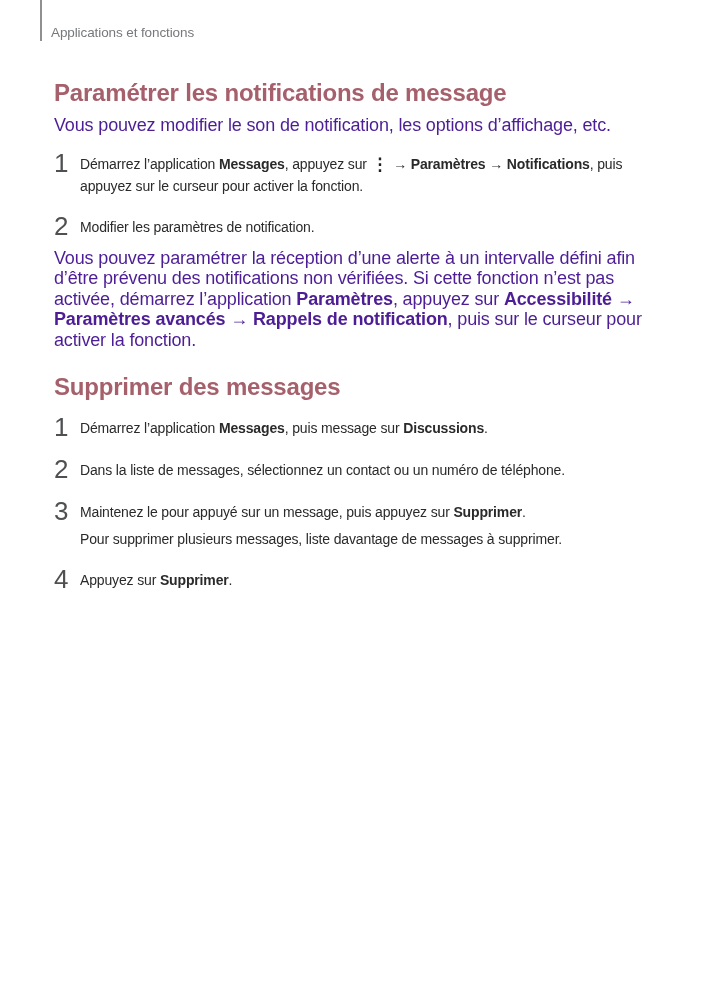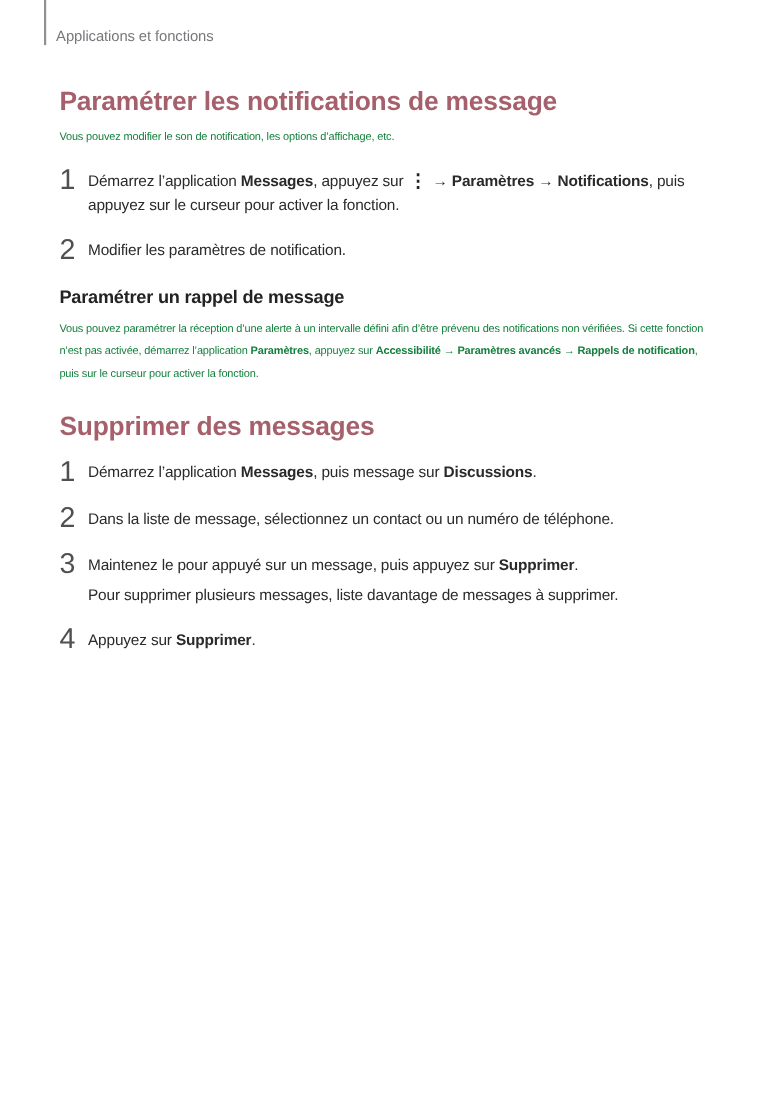--- a/index.html
+++ b/index.html
@@ -59,24 +59,24 @@
   h2.subsection-heading {
     margin: 20px 0 0 0;
     font-size: 16.5px;
     line-height: 22px;
     font-weight: bold;
     color: #232323;
     letter-spacing: -0.2px;
   }
   p.body-text {
     margin: 9px 0 0 0;
-    font-size: 10px;
+    font-size: 18px;
     line-height: 20.5px;
     letter-spacing: -0.15px;
-    color: #15803d;
+    color: #4c1d95;
   }
   ol.steps {
     list-style: none;
     margin: 17px 0 0 0;
     padding: 0;
   }
   ol.steps li {
     display: flex;
     align-items: flex-start;
     margin: 0 0 19px 0;
@@ -153,37 +153,36 @@
         </div>
       </li>
       <li>
         <span class="step-num">2</span>
         <div class="step-body">
           <p class="step-text"><span>Modifier les paramètres de notification.</span></p>
         </div>
       </li>
     </ol>
 
-    <h2 class="subsection-heading">Paramétrer un rappel de message</h2>
 
     <p class="body-text"><span>Vous pouvez paramétrer la réception d’une alerte à un intervalle défini afin d’être prévenu des notifications non vérifiées. Si cette fonction n’est pas activée, démarrez l’application </span><b>Paramètres</b><span>, appuyez sur </span><b>Accessibilité</b><span> → </span><b>Paramètres avancés</b><span> → </span><b>Rappels de notification</b><span>, puis sur le curseur pour activer la fonction.</span></p>
 
     <h1 class="section-heading later">Supprimer des messages</h1>
 
     <ol class="steps">
       <li>
         <span class="step-num">1</span>
         <div class="step-body">
           <p class="step-text"><span>Démarrez l’application </span><b>Messages</b><span>, puis message sur </span><b>Discussions</b><span>.</span></p>
         </div>
       </li>
       <li>
         <span class="step-num">2</span>
         <div class="step-body">
-          <p class="step-text"><span>Dans la liste de message, sélectionnez un contact ou un numéro de téléphone.</span></p>
+          <p class="step-text"><span>Dans la liste de messages, sélectionnez un contact ou un numéro de téléphone.</span></p>
         </div>
       </li>
       <li>
         <span class="step-num">3</span>
         <div class="step-body">
           <p class="step-text"><span>Maintenez le pour appuyé sur un message, puis appuyez sur </span><b>Supprimer</b><span>.</span></p>
           <p class="step-note"><span>Pour supprimer plusieurs messages, liste davantage de messages à supprimer.</span></p>
         </div>
       </li>
       <li>

